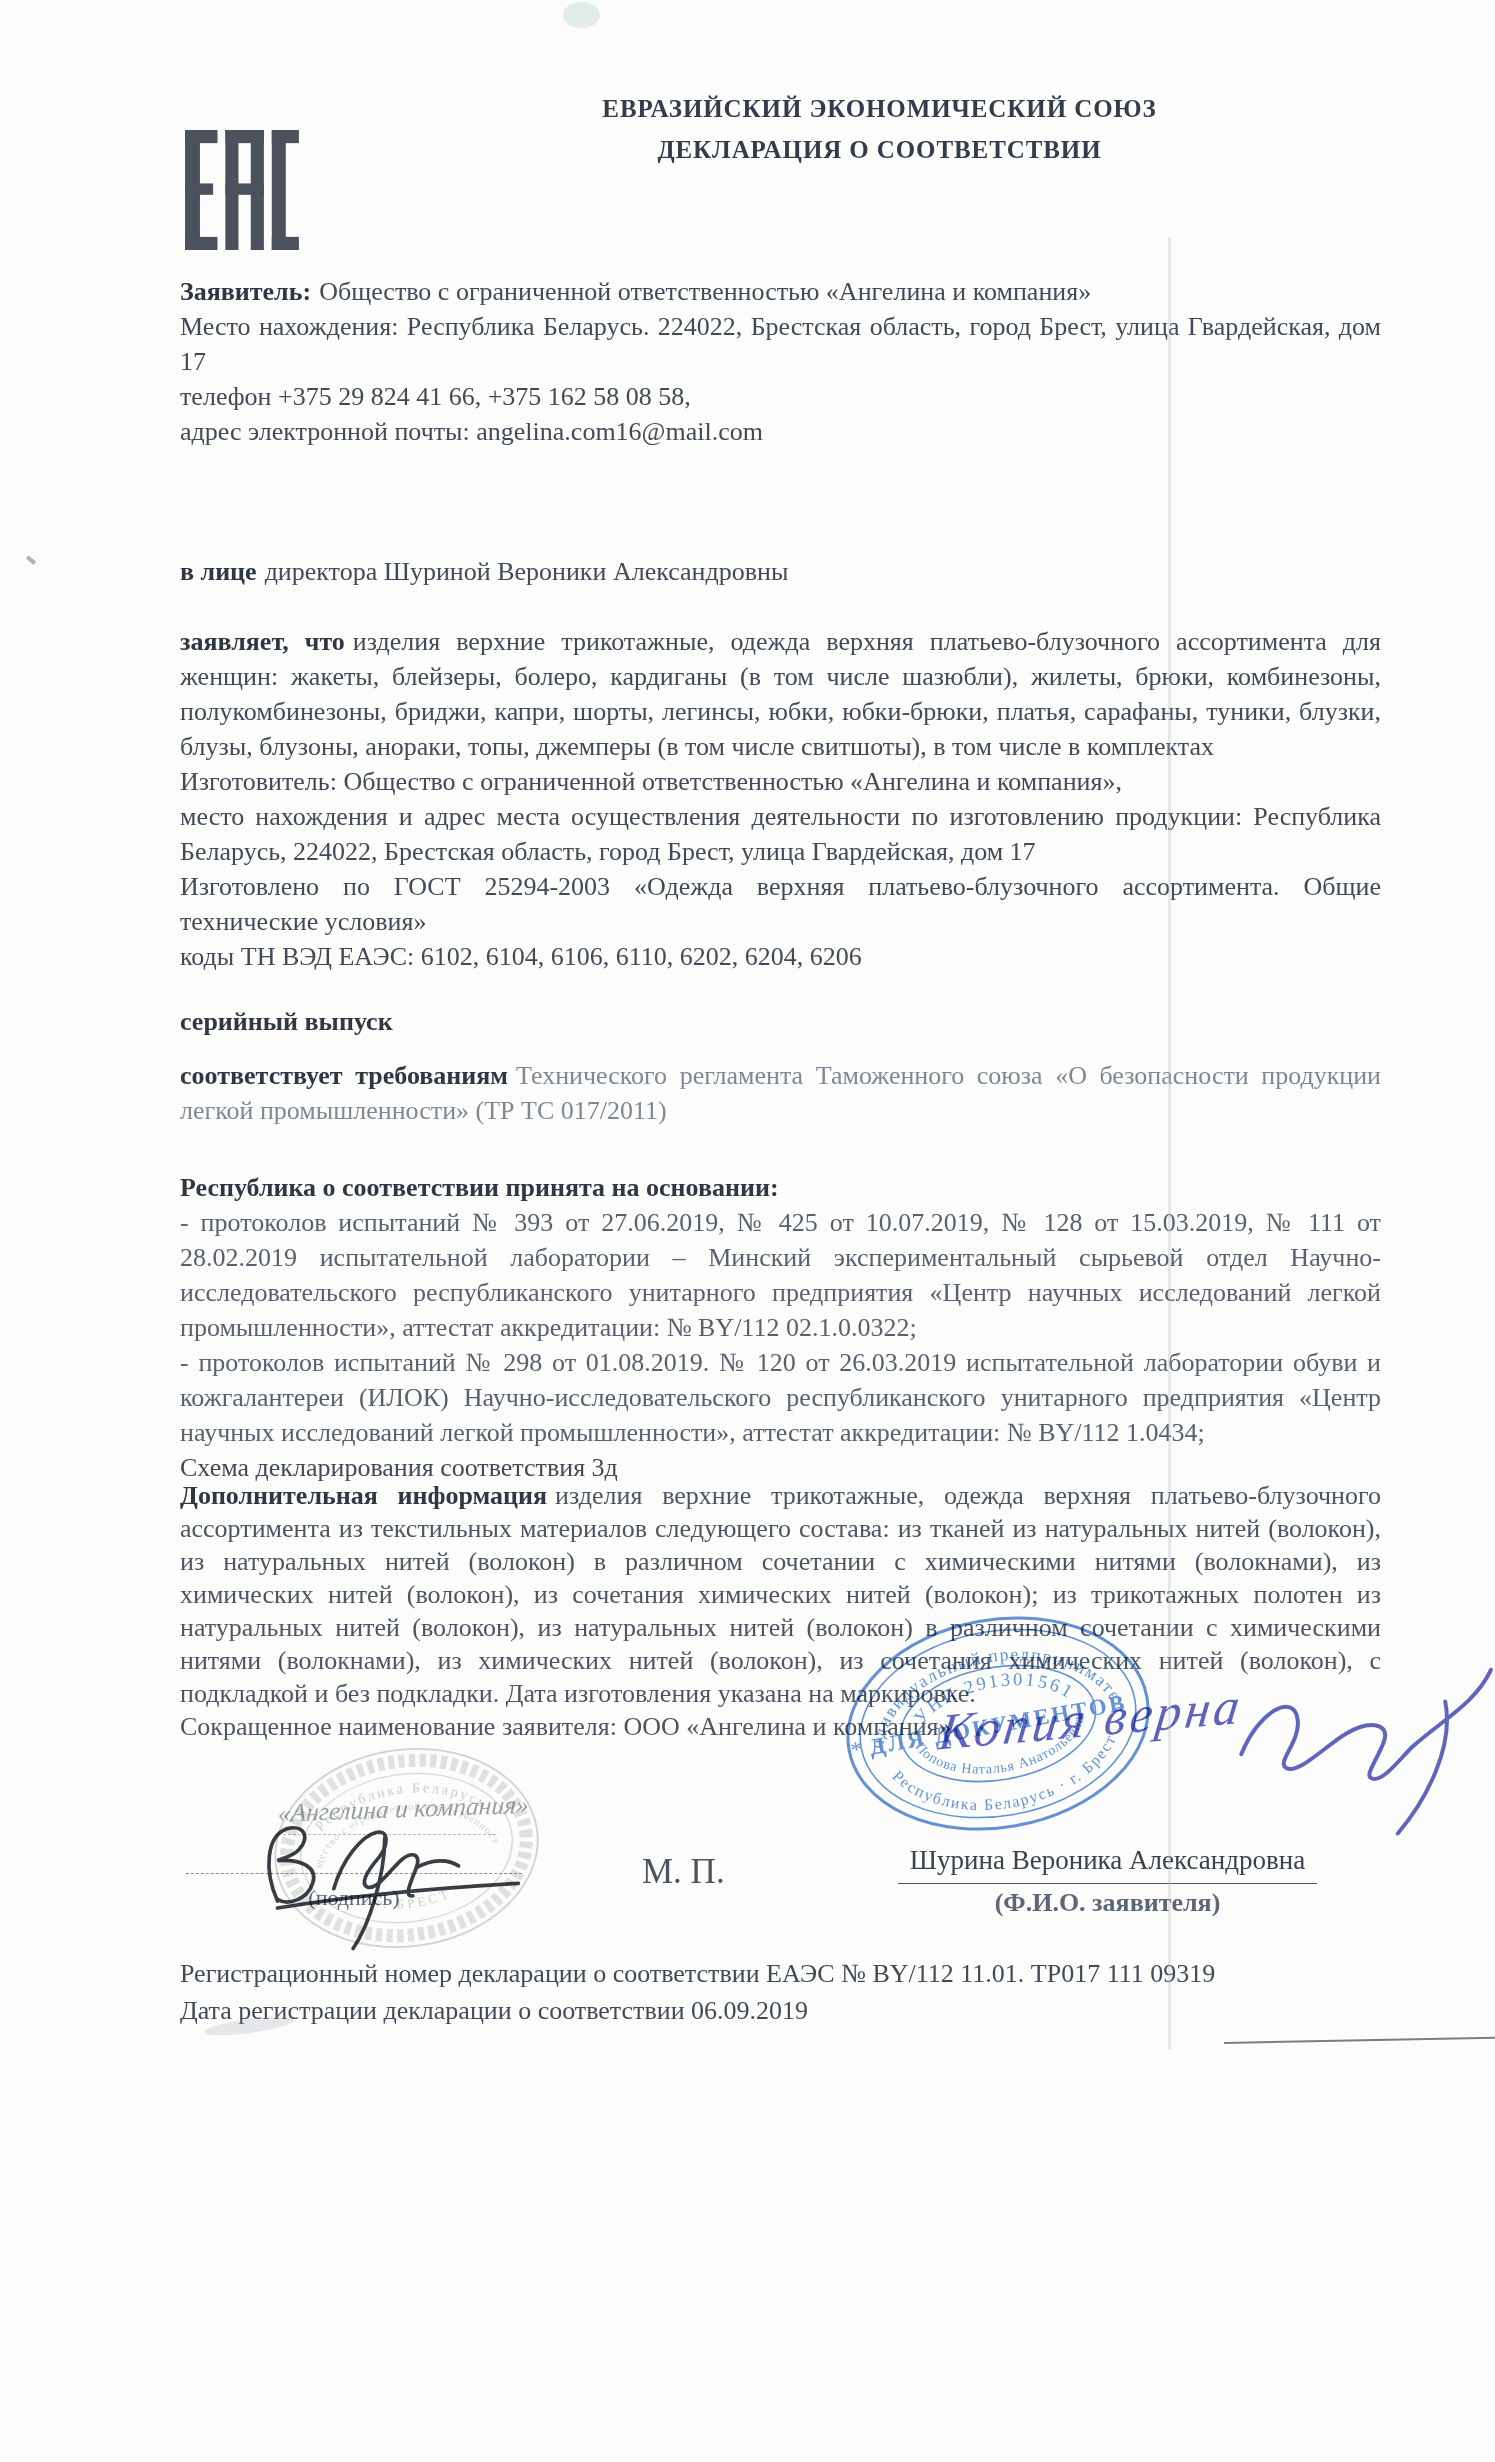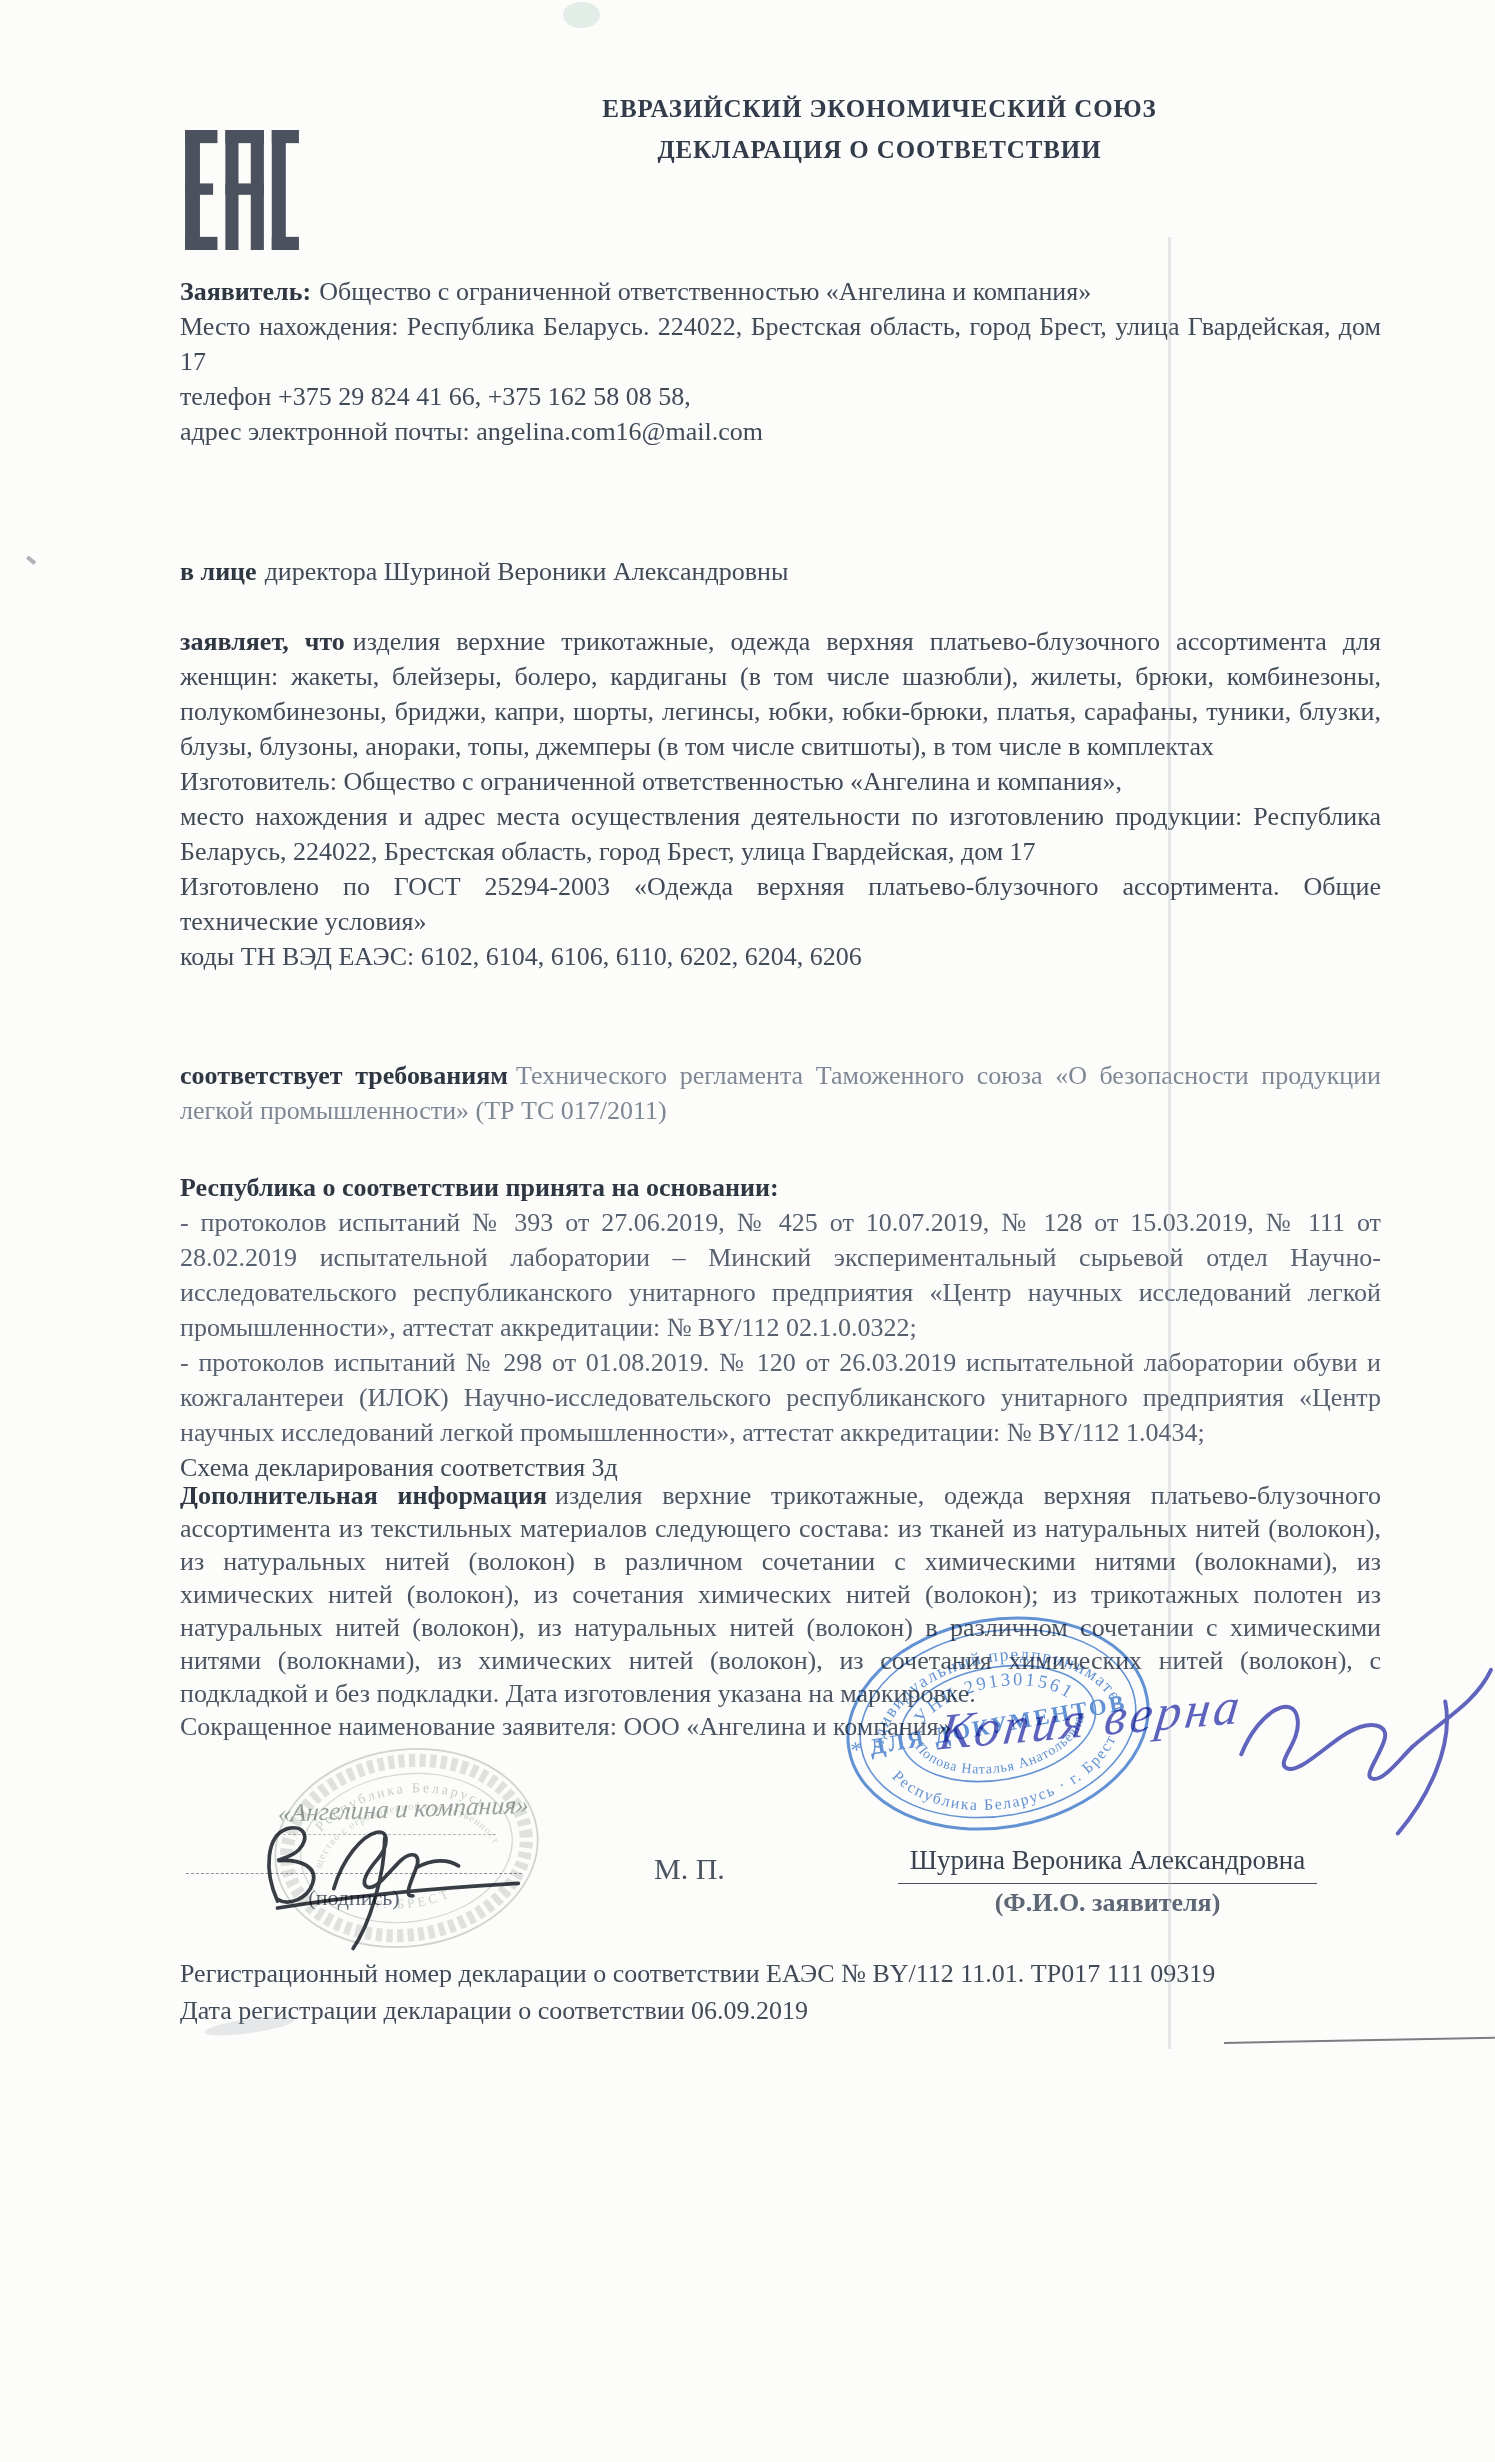--- a/index.html
+++ b/index.html
@@ -11,21 +11,21 @@
   .para{position:absolute;left:180px;width:1201px;font-size:26px;line-height:35px;
         text-align:justify;}
   .para p{margin:0;}
   .lead{font-weight:bold;color:#2e3742;margin-right:8px;}
   .dark{color:#414b58;}
   .mid{color:#57616f;}
   .xlight{color:#7e8895;}
   .bold-line{font-weight:bold;color:#2e3742;}
   .addl{line-height:33px;color:#4c5663;}
   .small-label{position:absolute;font-size:22px;color:#5d6775;text-align:center;}
-  .mp{position:absolute;font-size:30px;color:#4b5562;margin-left:12px;}
+  .mp{position:absolute;font-size:35px;color:#4b5562;}
   .fio-wrap{position:absolute;left:879px;top:1845px;width:457px;text-align:center;}
   .fio-name{display:inline-block;font-size:27px;color:#39434f;
             border-bottom:1.8px solid #4a535f;padding:0 12.3px 7px 12.3px;}
   .fio-label{font-size:26px;color:#5d6775;margin-top:3.5px;font-weight:bold;}
   .sig-line{position:absolute;left:186px;top:1873px;width:336px;height:0;
             border-top:1.8px dashed #8b919b;}
   .dash-a{position:absolute;left:283px;top:1834px;width:213px;height:0;
           border-top:1.8px dashed rgba(125,134,132,.55);}
   .company-faded{position:absolute;left:278px;top:1794px;width:264px;font-size:25.5px;
           font-style:italic;color:rgba(128,139,134,.8);transform:rotate(-2deg) skewX(-6deg);
@@ -85,20 +85,23 @@
   </div>
 
   <div class="para dark" style="top:624px">
     <p><b class="lead">заявляет, что</b><span>изделия верхние трикотажные, одежда верхняя платьево-блузочного ассортимента для женщин: жакеты, блейзеры, болеро, кардиганы (в том числе шазюбли), жилеты, брюки, комбинезоны, полукомбинезоны, бриджи, капри, шорты, легинсы, юбки, юбки-брюки, платья, сарафаны, туники, блузки, блузы, блузоны, анораки, топы, джемперы (в том числе свитшоты), в том числе в комплектах</span></p>
     <p>Изготовитель: Общество с ограниченной ответственностью «Ангелина и компания»,</p>
     <p>место нахождения и адрес места осуществления деятельности по изготовлению продукции: Республика Беларусь, 224022, Брестская область, город Брест, улица Гвардейская, дом 17</p>
     <p>Изготовлено по ГОСТ 25294-2003 «Одежда верхняя платьево-блузочного ассортимента. Общие технические условия»</p>
     <p>коды ТН ВЭД ЕАЭС: 6102, 6104, 6106, 6110, 6202, 6204, 6206</p>
   </div>
 
+  <div class="para bold-line" style="top:1004px">
+    <p>серийный выпуск</p>
+  </div>
 
   <div class="para xlight" style="top:1058px">
     <p><b class="lead">соответствует требованиям</b><span>Технического регламента Таможенного союза «О безопасности продукции легкой промышленности» (ТР ТС 017/2011)</span></p>
   </div>
 
   <div class="para mid" style="top:1170px">
     <p class="bold-line">Республика о соответствии принята на основании:</p>
     <p>- протоколов испытаний № 393 от 27.06.2019, № 425 от 10.07.2019, № 128 от 15.03.2019, № 111 от 28.02.2019 испытательной лаборатории – Минский экспериментальный сырьевой отдел Научно-исследовательского республиканского унитарного предприятия «Центр научных исследований легкой промышленности», аттестат аккредитации: № BY/112 02.1.0.0322;</p>
     <p>- протоколов испытаний № 298 от 01.08.2019. № 120 от 26.03.2019 испытательной лаборатории обуви и кожгалантереи (ИЛОК) Научно-исследовательского республиканского унитарного предприятия «Центр научных исследований легкой промышленности», аттестат аккредитации: № BY/112 1.0434;</p>
     <p class="dark">Схема декларирования соответствия 3д</p>

